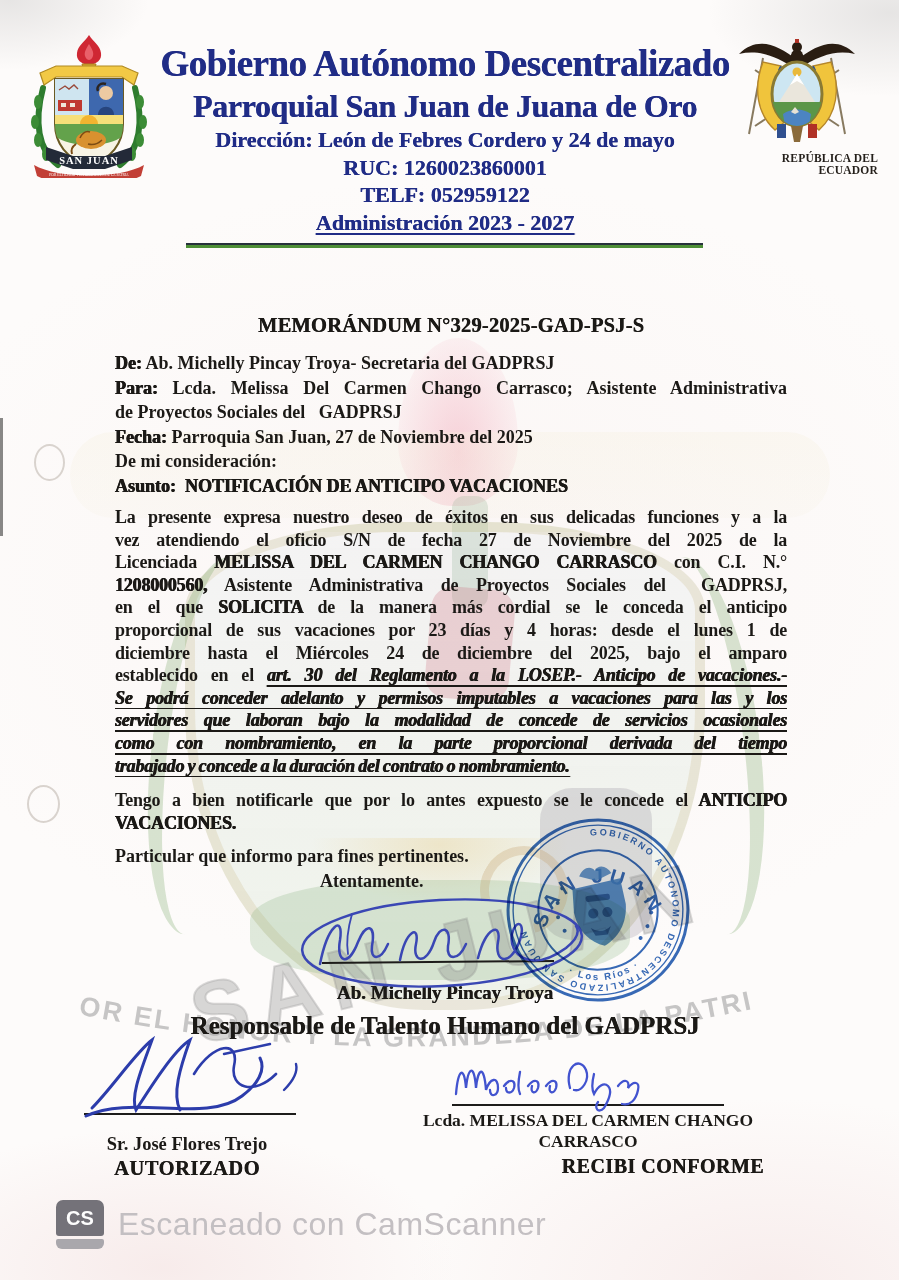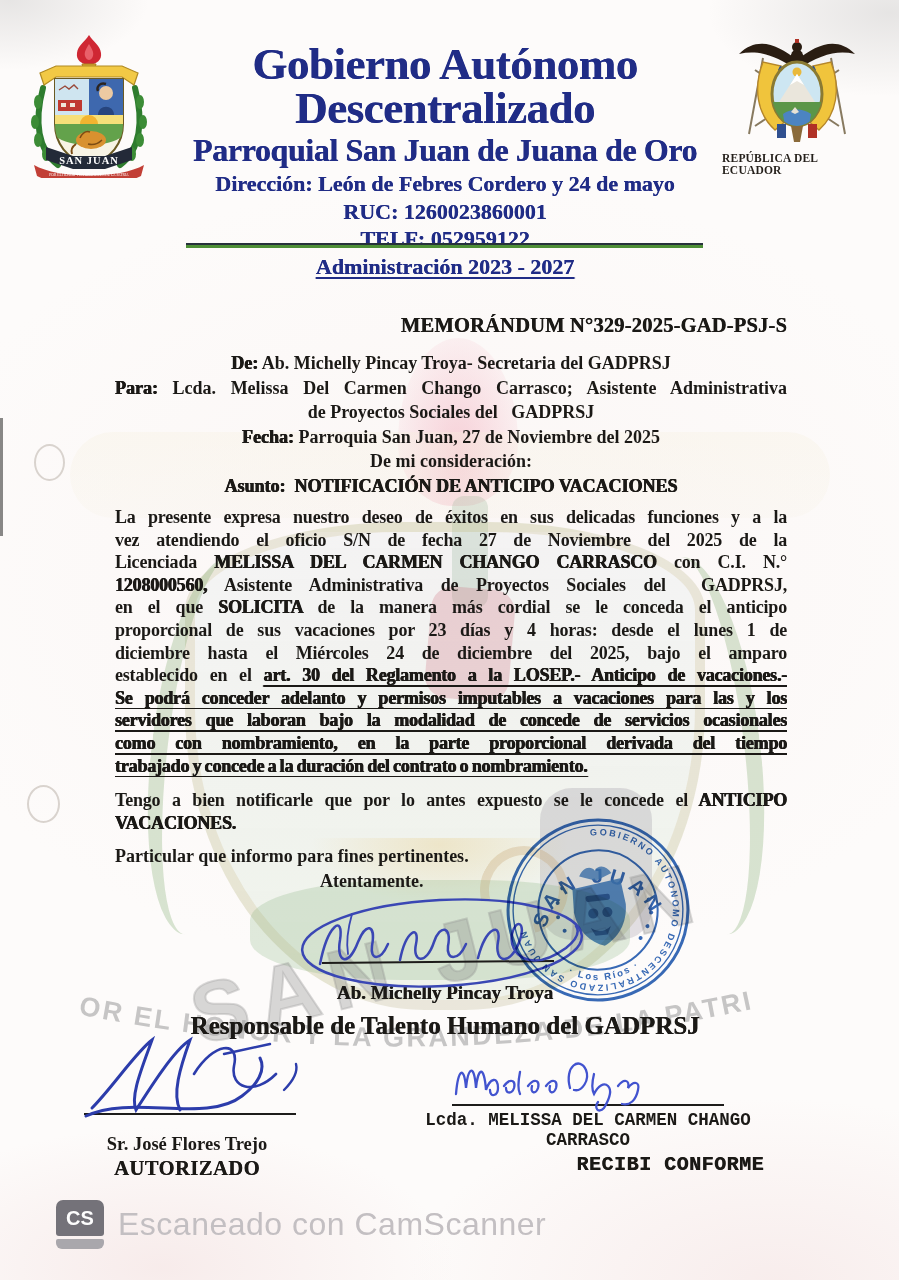--- a/index.html
+++ b/index.html
@@ -10,43 +10,43 @@
       radial-gradient(ellipse 420px 200px at 18% 99%, rgba(232,195,195,.28), transparent 70%),
       radial-gradient(ellipse 520px 260px at 86% 100%, rgba(232,195,195,.25), transparent 70%),
       radial-gradient(ellipse 260px 120px at 99% 1%, rgba(170,170,170,.28), transparent 70%),
       radial-gradient(ellipse 200px 100px at 1% 0%, rgba(150,150,150,.22), transparent 70%),
       radial-gradient(ellipse 700px 500px at 50% 45%, rgba(244,231,229,.25), transparent 80%),
       #fdfbfa;
   }
   .abs{position:absolute;}
   
   .hdr-text{position:absolute;left:145px;top:42px;width:600px;text-align:center;color:#202c86;font-weight:700;}
-  .hdr-l1{font-size:45px;line-height:44px;letter-spacing:-.5px;text-shadow:.4px 0 0 currentColor;}
+  .hdr-l1{font-size:37px;line-height:44px;letter-spacing:-.5px;text-shadow:.4px 0 0 currentColor;}
   .hdr-l2{font-size:32px;line-height:40px;letter-spacing:-.4px;text-shadow:.4px 0 0 currentColor;font-family:Liberation Serif, serif;}
   .hdr-sm{font-size:22px;line-height:27.5px;text-shadow:.3px 0 0 currentColor;}
   .hdr-underline{text-decoration:underline;text-decoration-thickness:2px;text-underline-offset:3px;}
   .hdr-rule{position:absolute;left:186px;top:243px;width:517px;height:5px;
     background:linear-gradient(180deg,#27313c 0%,#27313c 38%,#4e8f37 38%,#4e8f37 100%);}
-  .seal-caption{position:absolute;left:722px;top:152px;width:156px;text-align:left;
+  .seal-caption{position:absolute;left:722px;top:152px;width:156px;text-align:right;
     font-size:11.5px;font-weight:700;color:#241f1a;letter-spacing:.2px;}
   
   .doc{position:absolute;color:#1b1916;font-weight:700;z-index:3;}
-  .memo-title{left:115px;top:314px;width:672px;text-align:right;font-size:20.5px;
+  .memo-title{left:115px;top:314px;width:672px;text-align:center;font-size:20.5px;
     letter-spacing:.2px;text-shadow:.45px 0 0 currentColor;}
   .meta{left:115px;top:351px;width:672px;font-size:18px;}
-  .meta .line{height:24.5px;line-height:24.5px;text-align:center;}
+  .meta .line{height:24.5px;line-height:24.5px;}
   .para{left:115px;width:672px;font-size:18px;letter-spacing:-.2px;word-spacing:-1px;}
   .para .line{height:22.6px;line-height:22.6px;overflow:hidden;}
   .p1{top:506px;}  .p2{top:789px;}
   .closing{left:115px;top:846px;font-size:18px;}
   .salute{left:320px;top:871px;font-size:18px;}
   .line{text-align:left;}
   .just{text-align:justify;text-align-last:justify;}
   .seg-s{text-shadow:.5px 0 0 currentColor,-.25px 0 0 currentColor;}
-  .seg-i{}
+  .seg-i{font-style:italic;}
   .seg-u{text-decoration:underline;text-decoration-thickness:1.8px;text-underline-offset:3.5px;}
   
   .sig-center-names{position:absolute;left:150px;width:590px;text-align:center;color:#1b1916;font-weight:700;z-index:4;}
   .sig-ln{position:absolute;border-top:2.2px solid #1d1c1a;z-index:4;}
   .sig-block-label{position:absolute;text-align:center;color:#1b1916;font-weight:700;z-index:4;}
   .ink{position:absolute;z-index:5;}
   
   .wm{position:absolute;pointer-events:none;z-index:1;}
   .wm-ghost-text{
     font-family:"Liberation Sans",sans-serif;font-weight:700;font-size:84px;letter-spacing:12px;
@@ -284,21 +284,21 @@
     <div style="font-size:20.5px;letter-spacing:.5px;margin-top:2px;text-shadow:.4px 0 0 currentColor;">AUTORIZADO</div>
   </div>
 
   <svg class="ink" style="left:448px;top:1050px;" width="215" height="62" viewBox="0 0 215 62" fill="none" stroke="#4253cf" stroke-width="2.3" stroke-linecap="round">
     <path d="M8,44 C10,20 16,14 18,38 C20,18 26,12 28,38 C30,18 36,14 38,40 C42,28 50,26 50,38 C50,46 42,48 42,40"></path>
     <path d="M56,36 C62,28 68,30 66,38 C64,44 58,44 58,38 M72,22 C70,32 70,40 72,44 M80,36 C86,28 92,30 90,38 C88,44 82,44 84,36 M98,36 C104,28 110,30 108,38 C106,44 100,44 102,36"></path>
     <path d="M122,38 C116,16 132,6 138,20 C142,30 134,42 126,40 M146,24 C144,32 144,40 146,44 C150,36 156,32 160,36 C164,40 162,48 156,58 C150,64 146,58 150,52"></path>
     <path d="M170,36 C176,28 182,30 180,38 C186,30 192,32 190,40 C188,50 182,56 174,54"></path>
   </svg>
   <div class="sig-ln" style="left:452px;top:1104px;width:272px;"></div>
-  <div class="sig-block-label" style="left:412px;top:1110px;width:352px;font-family:Liberation Mono, monospace;">
+  <div class="sig-block-label" style="left:412px;top:1110px;width:352px;">
     <div style="font-size:17.5px;">Lcda. MELISSA DEL CARMEN CHANGO CARRASCO</div>
     <div style="font-size:20px;letter-spacing:.5px;margin-top:3px;text-shadow:.4px 0 0 currentColor;text-align:right;">RECIBI CONFORME</div>
   </div>
 
   <div class="cs-badge">
     <div class="cs-top">CS</div>
     <div class="cs-bar"></div>
   </div>
   <div class="cs-text">Escaneado con CamScanner</div>
 

